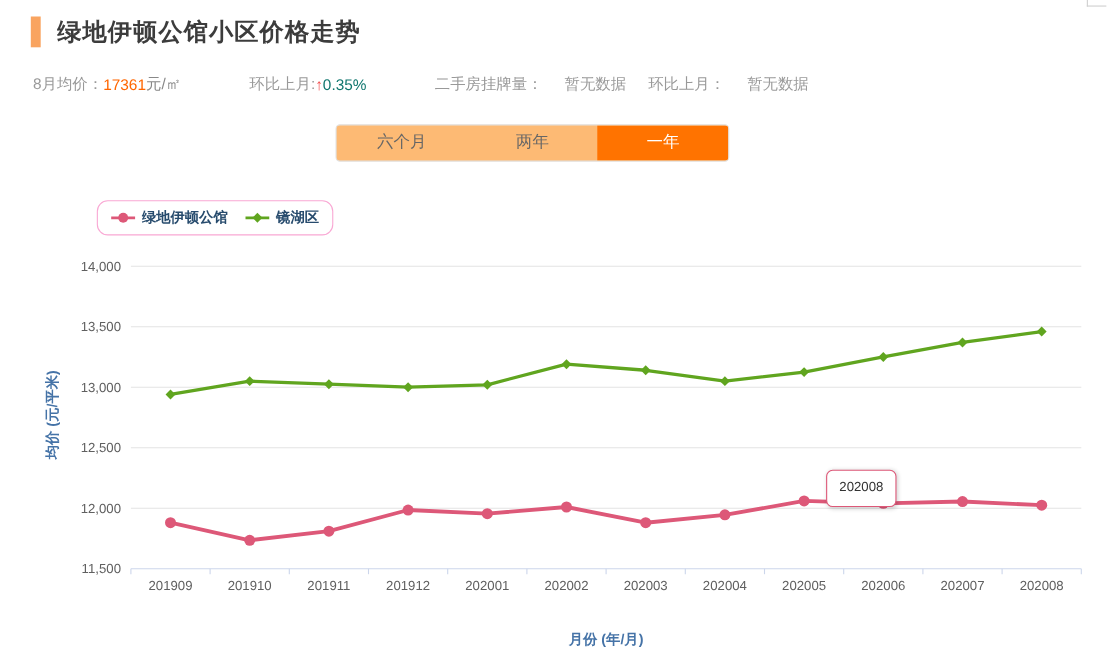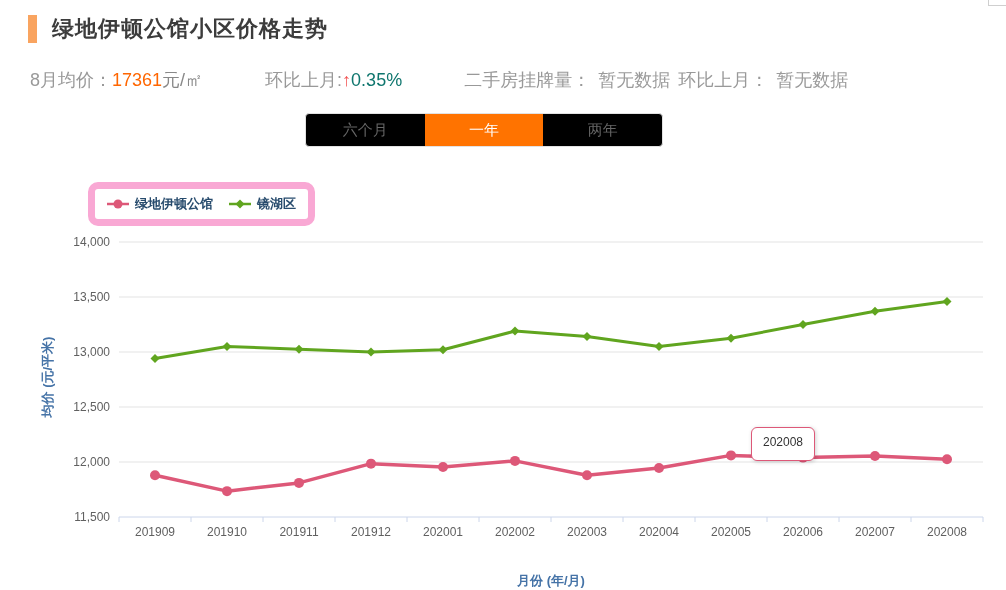--- a/index.html
+++ b/index.html
@@ -7,41 +7,41 @@
     width:1006px;height:590px;position:relative;overflow:hidden;
     background:#ffffff;
     font-family:"Liberation Sans","DejaVu Sans",sans-serif;
     -webkit-font-smoothing:antialiased;
   }
   
   .header{position:absolute;left:28px;top:14px;display:flex;align-items:center;text-align:right;}
   .accent-bar{width:9px;height:28px;background:#f9a460;margin-right:15px;}
   .page-title{font-size:22px;font-weight:bold;color:#3c3c3c;letter-spacing:1px;}
   
-  .stats{position:absolute;left:30px;top:68px;font-size:18px;color:#999;display:flex;align-items:center;}
+  .stats{position:absolute;left:30px;top:68px;font-size:14px;color:#999;display:flex;align-items:center;}
   .stats .lab{color:#999;}
   .stats .price{color:#ff6600;}
   .stats .unit{color:#888;}
   .stats .gap-l{margin-left:62px;}
-  .stats .gap-s{margin-left:8px;}
+  .stats .gap-s{margin-left:20px;}
   .stats .arrow{color:#f25050;}
   .stats .pct{color:#0f766e;}
   .stats .nodata{color:#9b9b9b;}
   
   .tabs{
     position:absolute;left:305px;top:113px;width:358px;height:34px;
-    display:flex;background:#000000;border:1px solid #e2e2e2;border-radius:4px;
+    display:flex;background:#fdba74;border:1px solid #e2e2e2;border-radius:4px;
     overflow:hidden;box-sizing:border-box;
   }
   .tab{flex:1;text-align:center;line-height:32px;font-size:15px;color:#666;cursor:pointer;}
   .tab.active{background:#ff7300;color:#ffffff;}
   
   .legend{
     position:absolute;left:88px;top:182px;display:flex;align-items:center;gap:16px;
-    border:7px solid #f9a8d4;border-radius:10px;padding:6px 12px;background:#fff;
+    border:1px solid #f9a8d4;border-radius:10px;padding:6px 12px;background:#fff;
   }
   .legend-item{display:flex;align-items:center;gap:6px;cursor:pointer;}
   .legend-item .lg-label{font-size:13px;font-weight:bold;color:#274b6d;}
   
   .y-axis-title{
     position:absolute;left:-27px;top:368px;width:150px;text-align:center;
     transform:rotate(-90deg);font-size:13px;font-weight:bold;color:#4573a7;
   }
   .x-axis-title{
     position:absolute;left:119px;top:572px;width:864px;text-align:center;
@@ -80,22 +80,22 @@
   <span class="arrow">↑</span>
   <span class="pct">0.35%</span>
   <span class="lab gap-l">二手房挂牌量：</span>
   <span class="nodata gap-s">暂无数据</span>
   <span class="lab gap-s">环比上月：</span>
   <span class="nodata gap-s">暂无数据</span>
 </div>
 
 <div class="tabs">
   <div class="tab">六个月</div>
+  <div class="tab">两年</div>
   <div class="tab active">一年</div>
-  <div class="tab">两年</div>
 </div>
 
 <svg id="chart-svg" width="1006" height="590">
     <line x1="119" y1="517" x2="983" y2="517" stroke="#ccd6eb" stroke-width="1"></line>
     <text x="110" y="521" text-anchor="end" fill="#606060" font-size="12px">11,500</text>
     <line x1="119" y1="462" x2="983" y2="462" stroke="#e3e3e3" stroke-width="1"></line>
     <text x="110" y="466" text-anchor="end" fill="#606060" font-size="12px">12,000</text>
     <line x1="119" y1="407" x2="983" y2="407" stroke="#e3e3e3" stroke-width="1"></line>
     <text x="110" y="411" text-anchor="end" fill="#606060" font-size="12px">12,500</text>
     <line x1="119" y1="352" x2="983" y2="352" stroke="#e3e3e3" stroke-width="1"></line>

